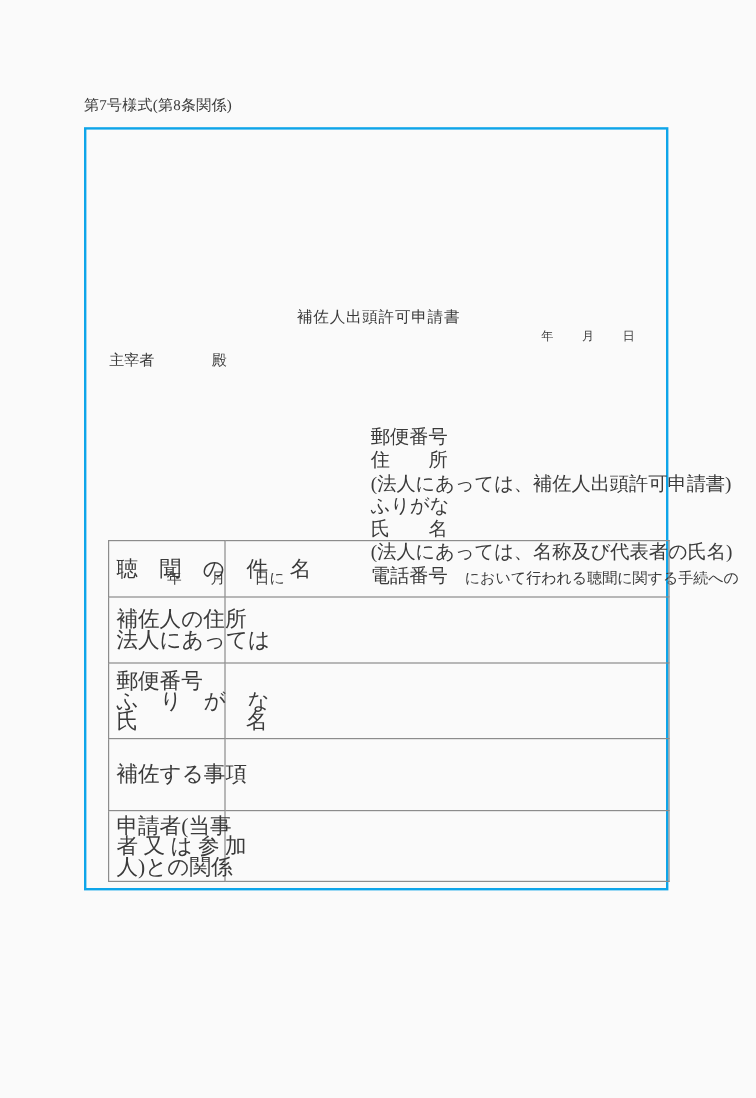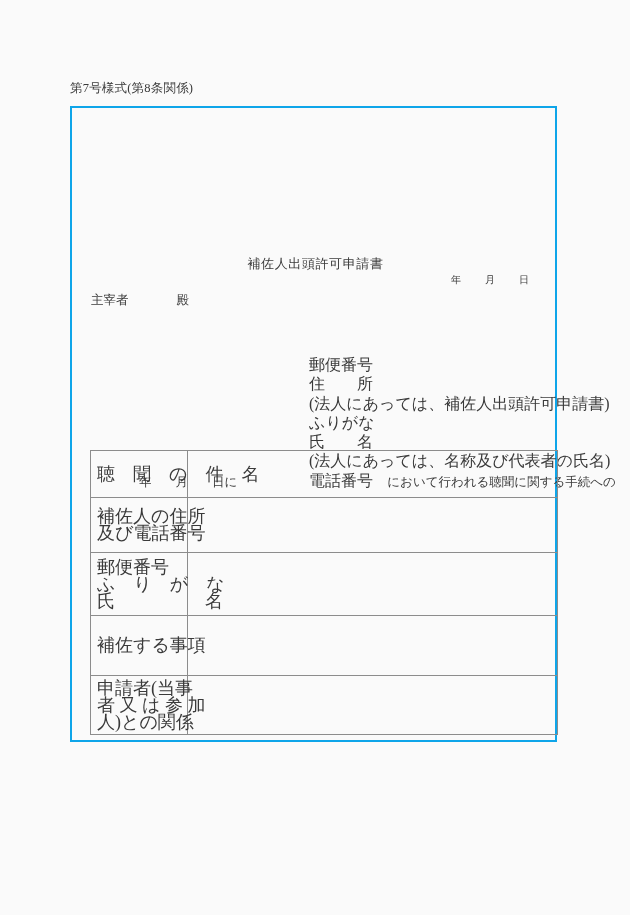--- a/index.html
+++ b/index.html
@@ -174,21 +174,21 @@
             <span class="lbl-lines">
               <span>聴　聞　の　件　名</span>
             </span>
           </td>
           <td class="value" style="height:46px"></td>
         </tr>
         <tr>
           <td class="label">
             <span class="lbl-lines">
               <span>補佐人の住所</span>
-              <span>及び電話番号</span>
+              <span>法人にあっては</span>
             </span>
           </td>
           <td class="value" style="height:54px"></td>
         </tr>
         <tr>
           <td class="label">
             <span class="lbl-lines">
               <span>郵便番号</span>
               <span>ふ　り　が　な</span>
               <span>氏　　　　　名</span>

